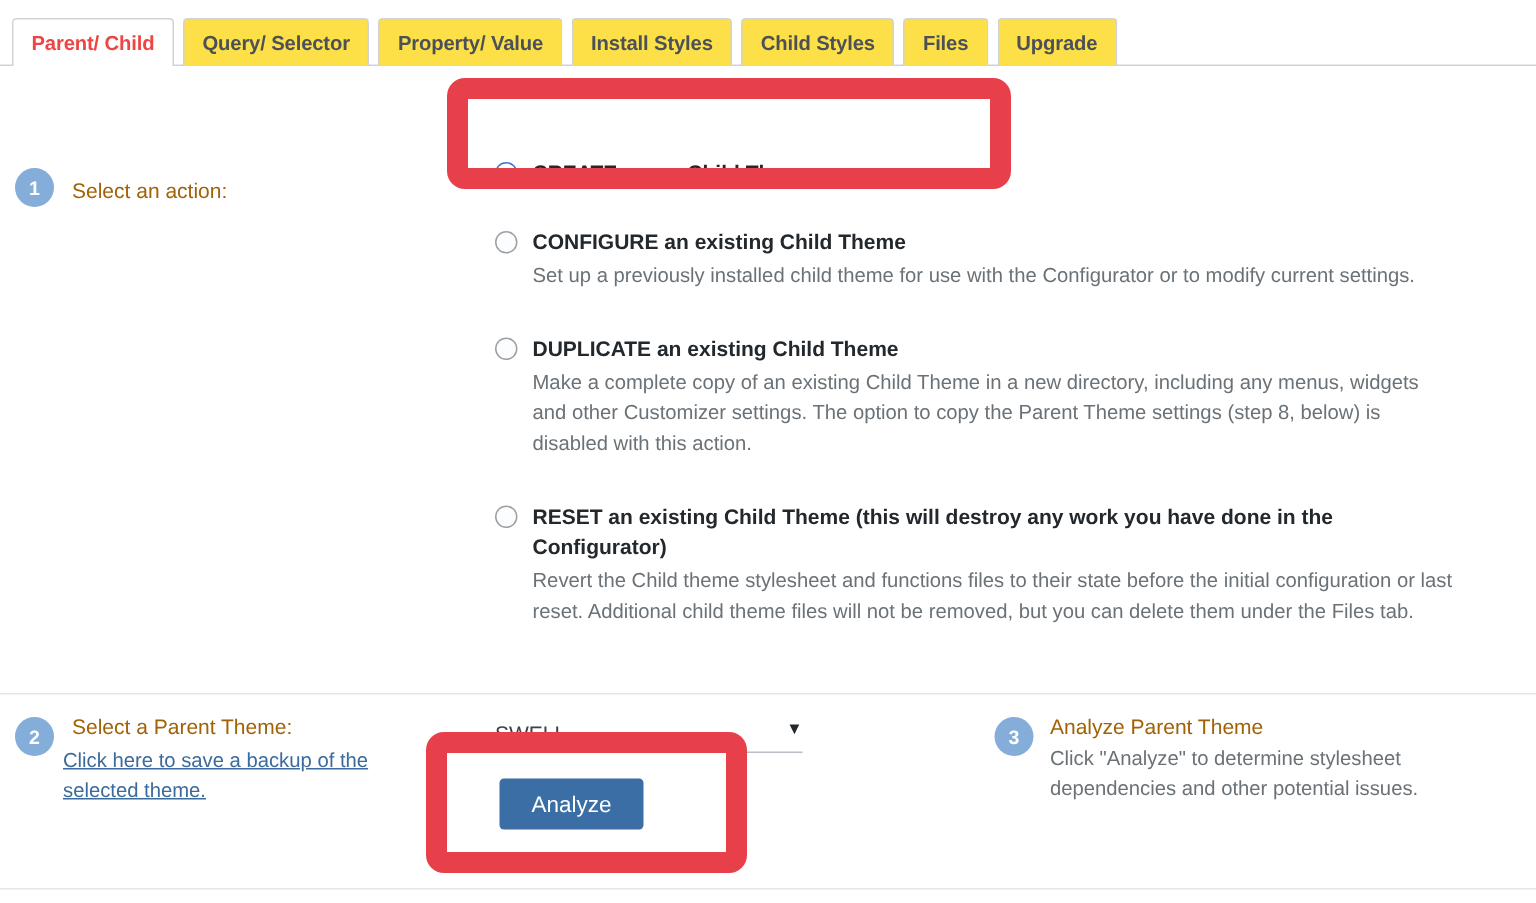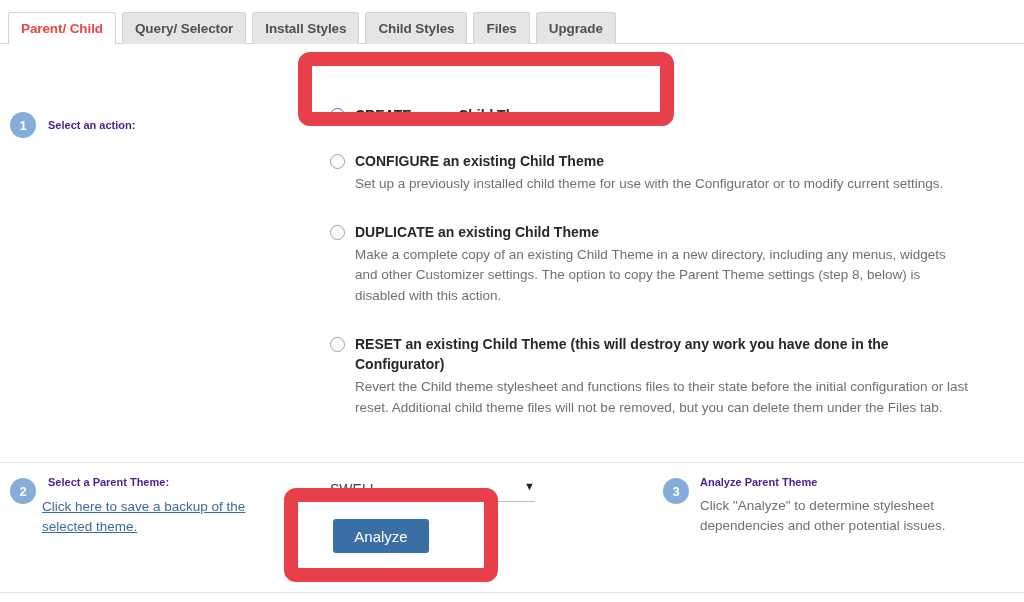--- a/index.html
+++ b/index.html
@@ -30,21 +30,21 @@
     display: flex;
     align-items: flex-end;
     background: #ffffff;
   }
   .tab {
     font-size: 13.5px;
     font-weight: bold;
     line-height: 1;
     padding: 9px 12px 9px 12px;
     margin-right: 6px;
-    background: #e5e5e5;
+    background: #fde047;
     border: 1px solid #cfd3d6;
     border-bottom: none;
     border-radius: 3px 3px 0 0;
     color: #4b5157;
     position: relative;
     top: 1px;
     white-space: nowrap;
     cursor: pointer;
     letter-spacing: -0.1px;
   }
@@ -73,23 +73,23 @@
     color: #ffffff;
     font-size: 13px;
     font-weight: bold;
     display: flex;
     align-items: center;
     justify-content: center;
     line-height: 1;
   }
   .step-label {
     position: absolute;
-    font-size: 11px;
-    font-weight: bold;
-    color: #4c1d95;
+    font-size: 14px;
+    font-weight: normal;
+    color: #a16207;
     line-height: 1.35;
   }
 
   #badge-1 { left: 10px; top: 68px; }
   #label-1 { left: 48px; top: 74px; }
 
   
   .options {
     position: absolute;
     left: 330px;
@@ -233,20 +233,21 @@
   }
   #redbox-create { left: 298px; top: 52px; width: 376px; height: 74px; }
   #redbox-analyze { left: 284px; top: 488px; width: 214px; height: 94px; }
 </style>
 </head>
 <body>
 
 <div class="tabbar">
   <div class="tab active">Parent/ Child</div>
   <div class="tab">Query/ Selector</div>
+  <div class="tab">Property/ Value</div>
   <div class="tab">Install Styles</div>
   <div class="tab">Child Styles</div>
   <div class="tab">Files</div>
   <div class="tab">Upgrade</div>
 </div>
 
 <div class="section" id="section-action">
 
   <div class="step-badge" id="badge-1">1</div>
   <div class="step-label" id="label-1">Select an action:</div>

